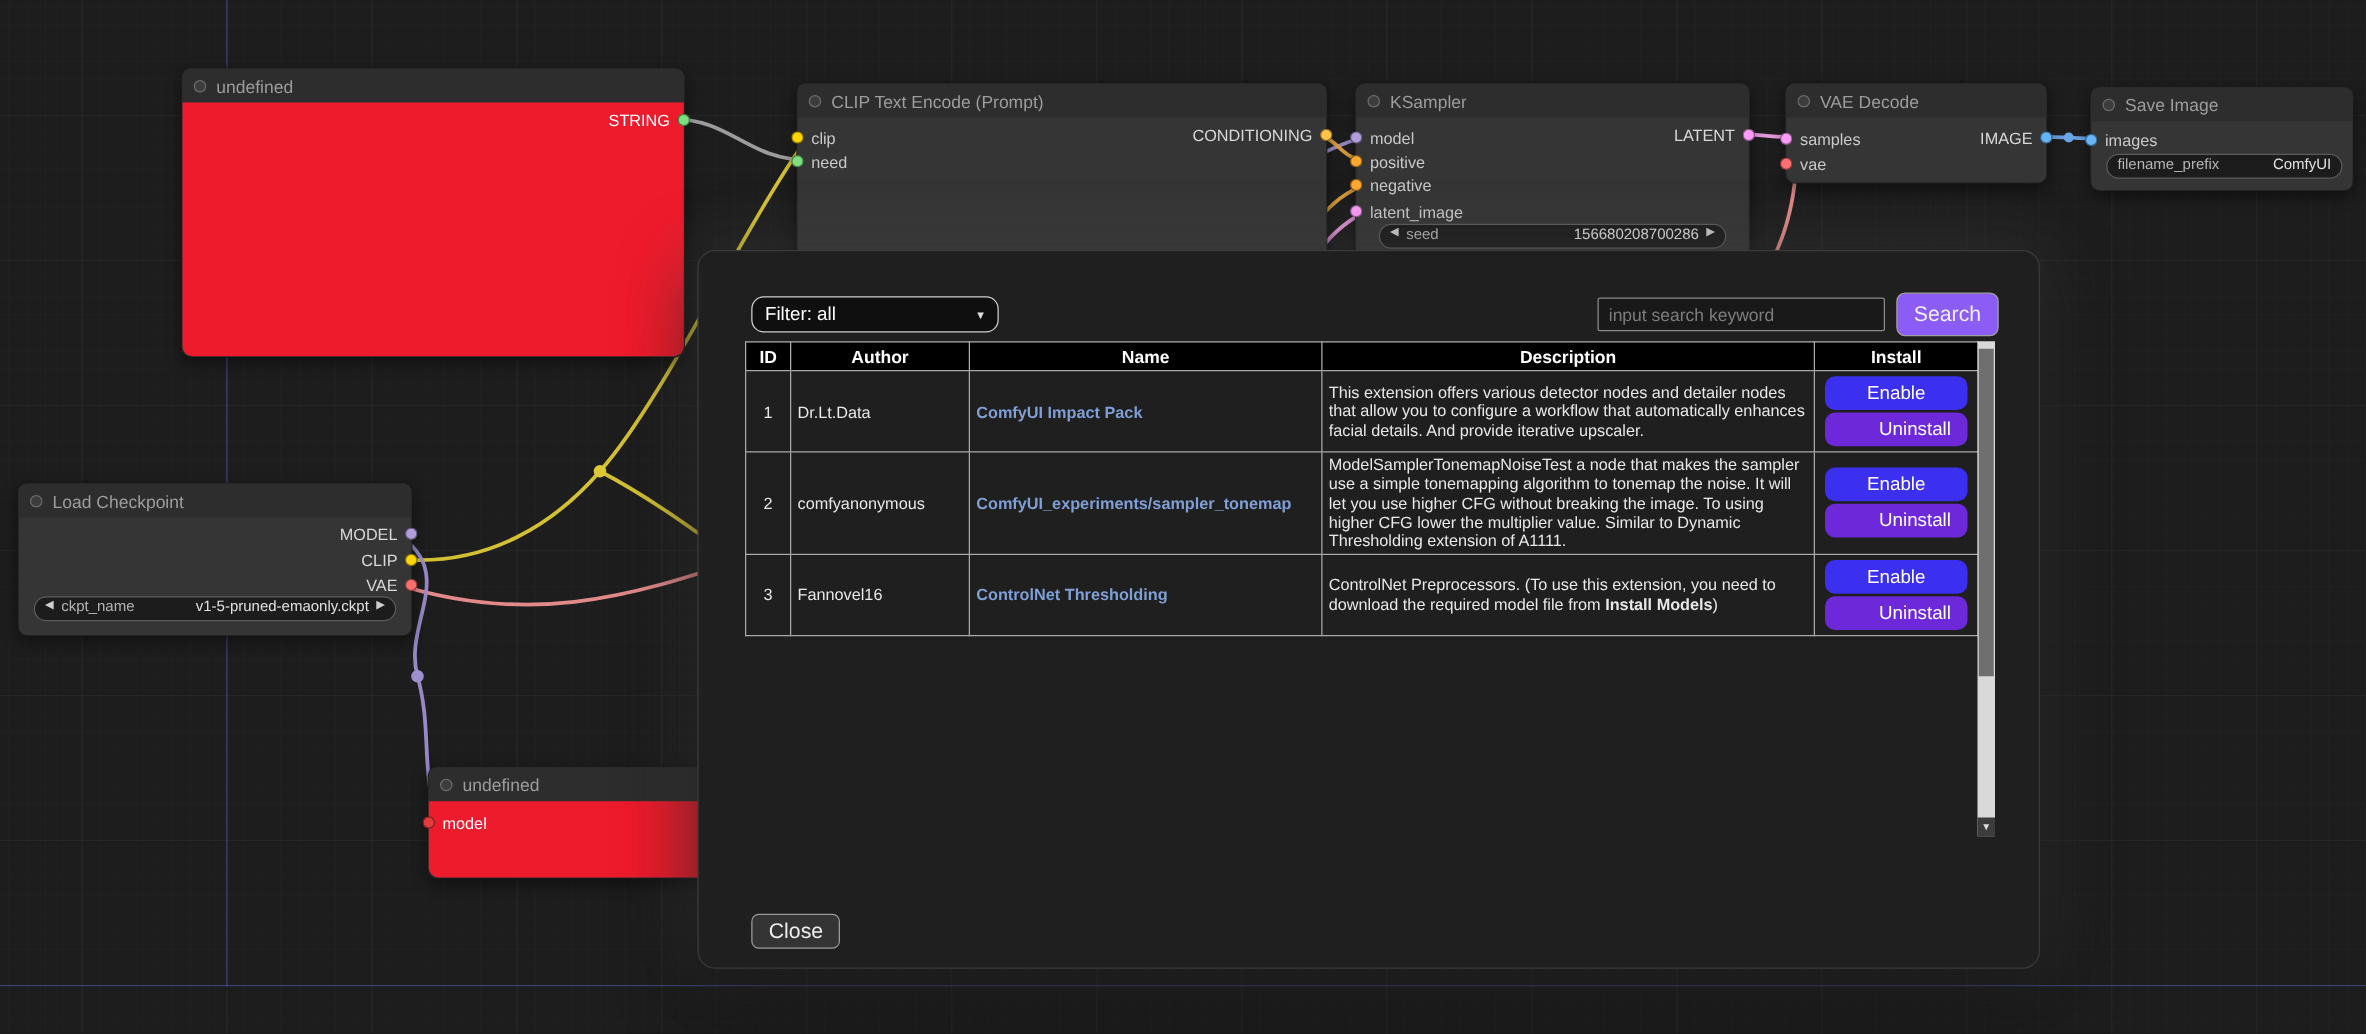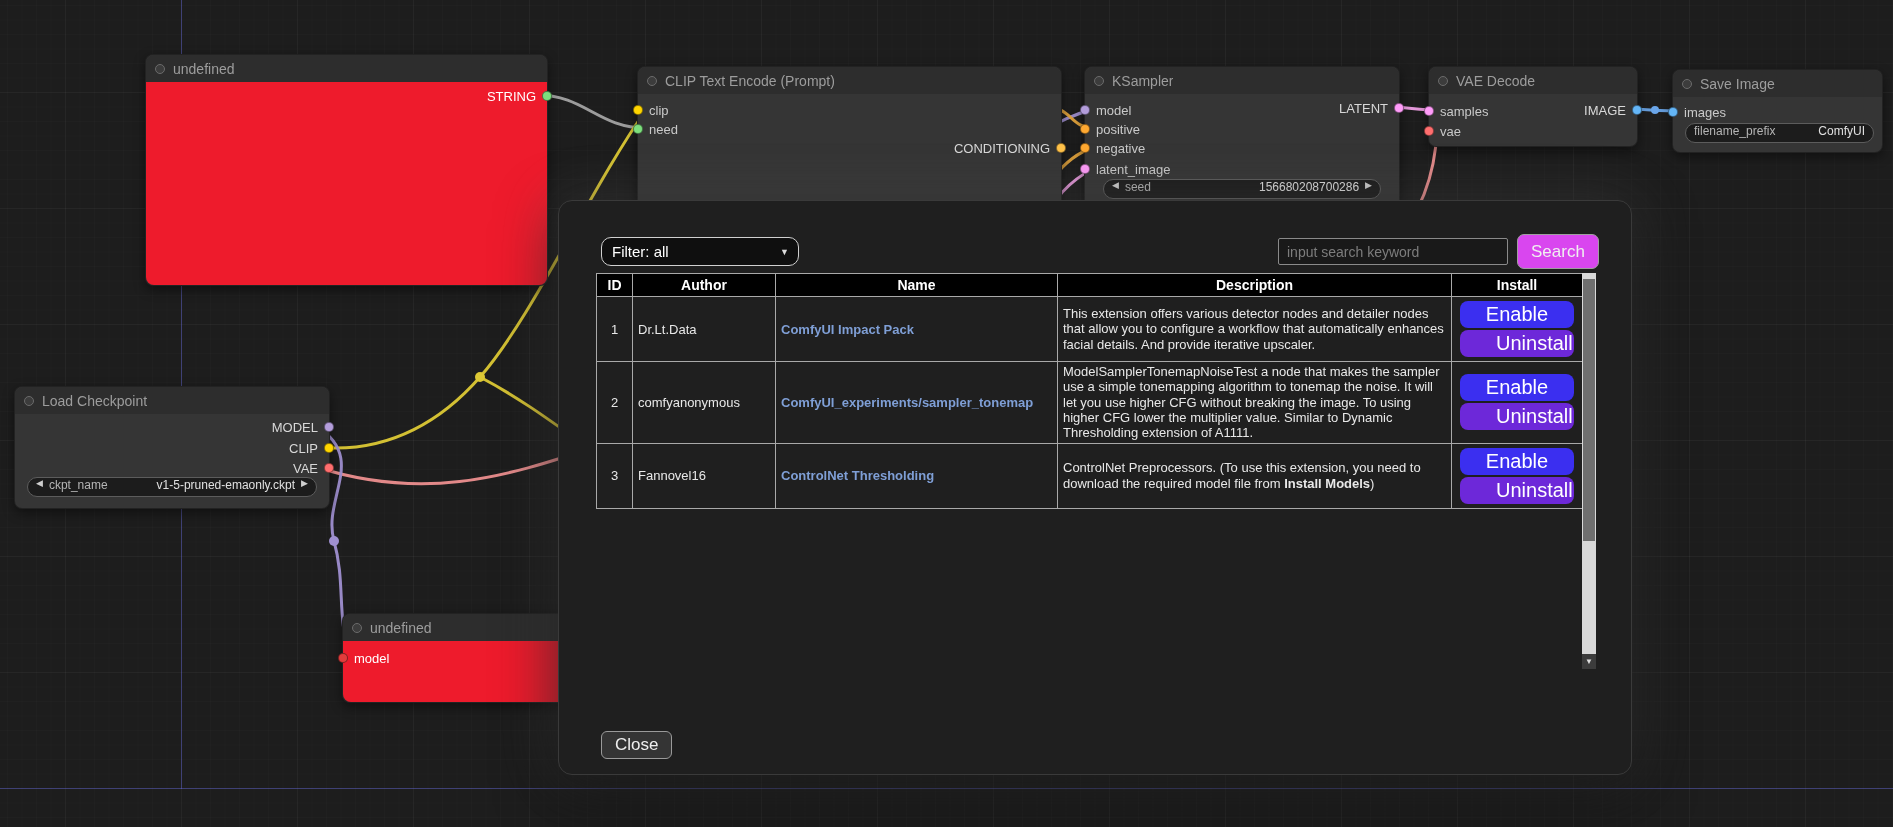--- a/index.html
+++ b/index.html
@@ -42,33 +42,33 @@
     box-shadow:0 0 55px 6px rgba(205,205,205,.14),0 16px 60px rgba(0,0,0,.7);}
   .select-wrap{position:absolute;left:42px;top:36px;width:198px;height:29px;}
   .filter-select{width:198px;height:29px;background:#0f0f0f;color:#fff;border:1px solid #d0d0d0;
     border-radius:10px;padding:0 26px 0 10px;font-size:15px;font-family:inherit;
     appearance:none;-webkit-appearance:none;}
   .select-caret{position:absolute;right:10px;top:10px;font-size:9px;color:#ddd;pointer-events:none;}
   .search-input{position:absolute;left:719px;top:37px;width:230px;height:27px;background:#191919;
     border:1px solid #8a8a8a;border-radius:2px;color:#ddd;font-size:14px;padding:0 8px;box-sizing:border-box;font-family:inherit;}
   .search-input::placeholder{color:#7d7d7d;}
   .search-button{position:absolute;left:958px;top:33px;height:35px;padding:0 13px;font-size:17px;color:#f0f0f0;
-    background:#d946ef;border:1px solid #9f9f9f;border-radius:7px;font-family:inherit;cursor:pointer;}
+    background:#8b5cf6;border:1px solid #9f9f9f;border-radius:7px;font-family:inherit;cursor:pointer;}
   .table-wrap{position:absolute;left:37px;top:72px;width:1000px;height:396px;}
   table.ext{border-collapse:collapse;table-layout:fixed;width:986px;color:#e8e8e8;}
   table.ext th,table.ext td{border:1px solid #a9a9a9;}
   table.ext th{background:#000;color:#fff;font-size:14px;font-weight:bold;height:20px;padding:1px 2px;}
   table.ext td{font-size:13px;padding:2px 5px;vertical-align:middle;background:#1f1f1f;}
   .cell-id{text-align:center;}
   .cell-author{padding-left:7px;}
   .cell-desc{line-height:1.18;padding:2px 4px;}
   .ext-link{color:#7f9fd6;font-weight:bold;text-decoration:none;overflow-wrap:anywhere;cursor:pointer;}
   .cell-install{text-align:center;padding:2px;}
   .btn-enable,.btn-uninstall{display:block;width:114px;height:27px;margin:2px auto;border:none;border-radius:8px;
-    color:#fff;font-size:20px;font-family:inherit;cursor:pointer;}
+    color:#fff;font-size:15px;font-family:inherit;cursor:pointer;}
   .btn-enable{background:#3b2ff0;}
   .btn-uninstall{background:#6d28d9;padding-left:36px;}
   .scrollbar{position:absolute;right:0;top:0;width:14px;height:396px;background:#d9d9d9;}
   .scroll-thumb{position:absolute;left:1px;right:1px;top:6px;height:262px;background:#6f6f6f;}
   .scroll-down{position:absolute;left:0;bottom:0;width:14px;height:15px;background:#3c3c3c;color:#ddd;
     font-size:8px;line-height:15px;text-align:center;}
   .close-button{position:absolute;left:42px;top:530px;padding:3px 13px;font-size:17px;color:#eee;
     background:#343434;border:1px solid #9a9a9a;border-radius:6px;font-family:inherit;cursor:pointer;}
 </style>
 </head>
@@ -115,21 +115,21 @@
     </div>
     <div class="node-body" style="height:142px;">
       <div class="slot in" style="top:9px;">
         <span class="dot" style="background:#ffd500;"></span>
         <span>clip</span>
       </div>
       <div class="slot in" style="top:28px;">
         <span class="dot" style="background:#7ddf7d;"></span>
         <span>need</span>
       </div>
-      <div class="slot out" style="top:7px;margin-top:40px;">
+      <div class="slot out" style="top:7px;">
         <span class="dot" style="background:#ffc24a;"></span>
         <span>CONDITIONING</span>
       </div>
     </div>
   </div>
 
   <div class="node" style="left:1084px;top:66px;width:314px;height:160px;">
     <div class="node-header">
       <span class="collapse-dot"></span>
       <span class="node-title">KSampler</span>

